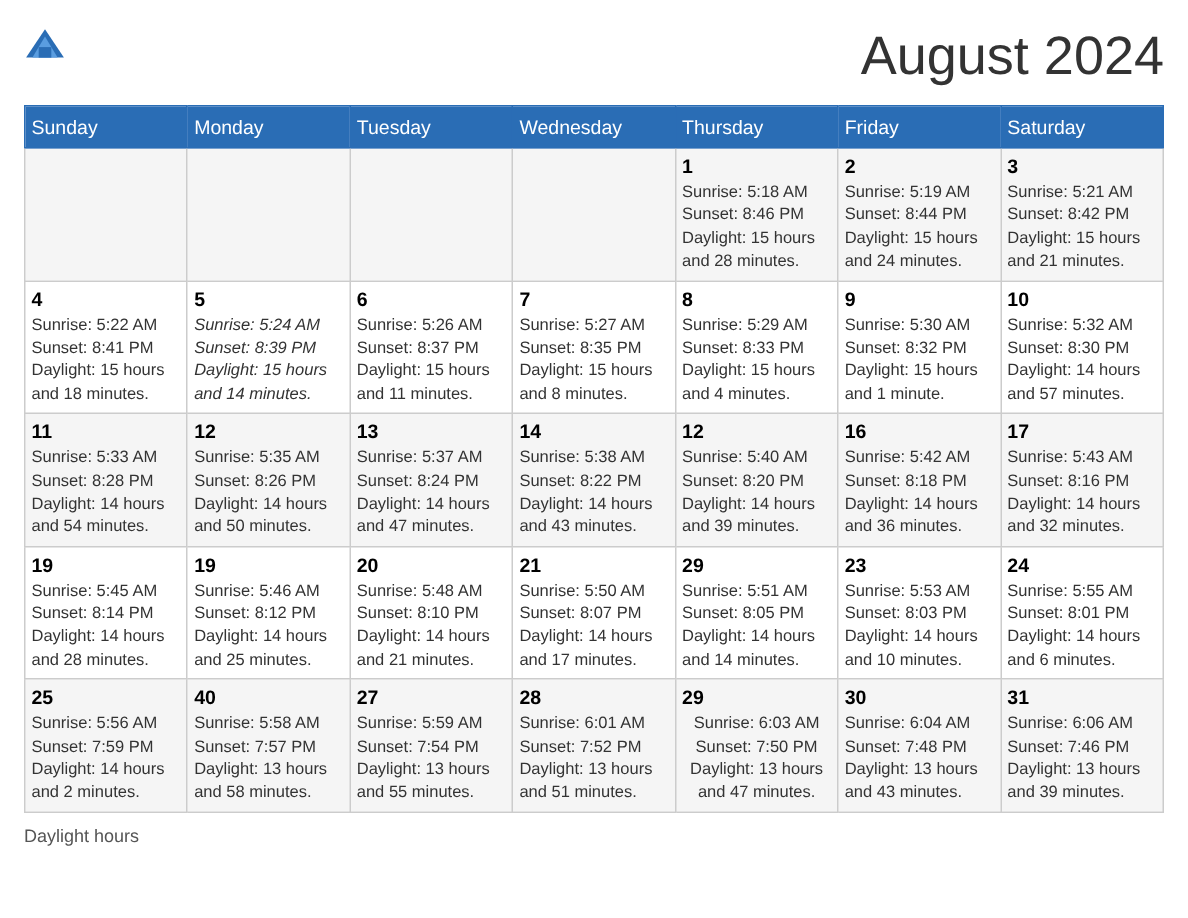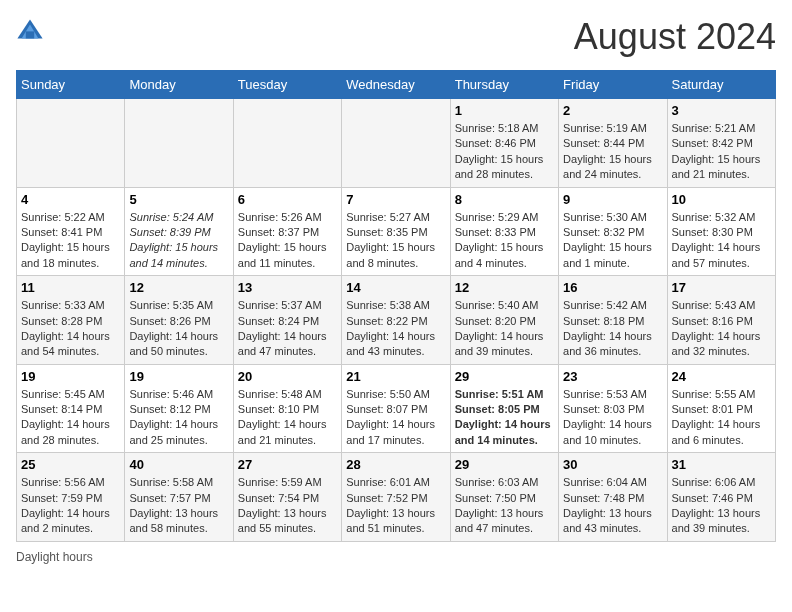--- a/index.html
+++ b/index.html
@@ -275,21 +275,21 @@
         </td>
         <td>
           <div class="day-num">21</div>
           <div class="day-info" style="white-space: pre-line;">Sunrise: 5:50 AM
 Sunset: 8:07 PM
 Daylight: 14 hours
 and 17 minutes.</div>
         </td>
         <td>
           <div class="day-num">29</div>
-          <div class="day-info" style="white-space: pre-line; font-weight: bold;">Sunrise: 5:51 AM
+          <div class="day-info" style="white-space: pre-line;">Sunrise: 5:51 AM
 Sunset: 8:05 PM
 Daylight: 14 hours
 and 14 minutes.</div>
         </td>
         <td>
           <div class="day-num">23</div>
           <div class="day-info" style="white-space: pre-line;">Sunrise: 5:53 AM
 Sunset: 8:03 PM
 Daylight: 14 hours
 and 10 minutes.</div>
@@ -326,21 +326,21 @@
         </td>
         <td>
           <div class="day-num">28</div>
           <div class="day-info" style="white-space: pre-line;">Sunrise: 6:01 AM
 Sunset: 7:52 PM
 Daylight: 13 hours
 and 51 minutes.</div>
         </td>
         <td>
           <div class="day-num">29</div>
-          <div class="day-info" style="white-space: pre-line;">Sunrise: 6:03 AM
+          <div class="day-info" style="white-space: pre-line; text-align: center;">Sunrise: 6:03 AM
 Sunset: 7:50 PM
 Daylight: 13 hours
 and 47 minutes.</div>
         </td>
         <td>
           <div class="day-num">30</div>
           <div class="day-info" style="white-space: pre-line;">Sunrise: 6:04 AM
 Sunset: 7:48 PM
 Daylight: 13 hours
 and 43 minutes.</div>

